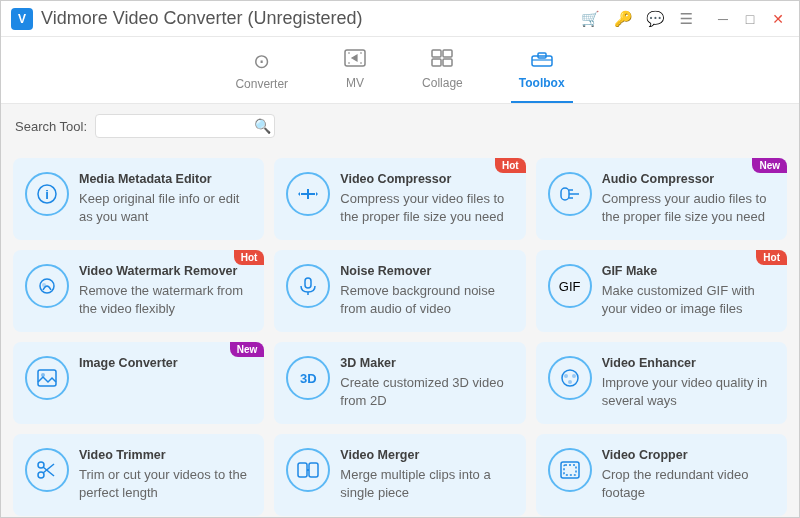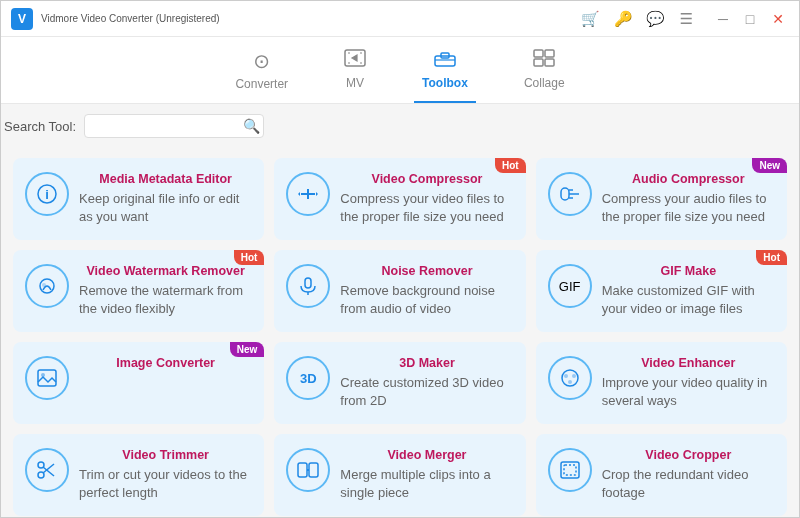--- a/index.html
+++ b/index.html
@@ -33,21 +33,21 @@
       background: #1e88e5;
       border-radius: 4px;
       display: flex;
       align-items: center;
       justify-content: center;
       color: white;
       font-size: 12px;
       font-weight: bold;
     }
     .titlebar-title {
-      font-size: 10px;
+      font-size: 18px;
       color: #555;
     }
     .titlebar-actions {
       display: flex;
       align-items: center;
       gap: 14px;
     }
     .titlebar-icon {
       font-size: 15px;
       color: #888;
@@ -90,21 +90,21 @@
       color: #1e88e5;
       border-bottom: 2px solid #1e88e5;
     }
     .nav-tab-icon {
       font-size: 20px;
     }
 
     
     .search-bar {
       background: #f5f5f5;
-      padding: 10px 3px;
+      padding: 10px 14px;
       display: flex;
       align-items: center;
       gap: 8px;
     }
     .search-label {
       font-size: 13px;
       color: #555;
     }
     .search-input-wrap {
       display: flex;
@@ -173,23 +173,22 @@
       justify-content: center;
       flex-shrink: 0;
       color: #1e88e5;
       font-size: 18px;
       background: transparent;
     }
     .tool-info { flex: 1; }
     .tool-name {
       font-size: 12.5px;
       font-weight: 600;
-      color: #be185d;
+      color: #404040;
       margin-bottom: 4px;
-      text-align: center;
     }
     .tool-desc {
       font-size: 13px;
       color: #666;
       line-height: 1.4;
     }
 
     
     .badge {
       position: absolute;
@@ -233,41 +232,41 @@
   </div>
   <div class="nav-tab">
     <span class="nav-tab-icon">
       <svg width="22" height="18" viewBox="0 0 22 18" fill="none">
         <rect x="1" y="1" width="20" height="16" rx="2" stroke="#888" stroke-width="1.5" fill="none"></rect>
         <path d="M4 4h2M16 4h2M4 14h2M16 14h2M8 9l5 3V6l-5 3z" stroke="#888" stroke-width="1.2" fill="#888"></path>
       </svg>
     </span>
     <span>MV</span>
   </div>
-  <div class="nav-tab active">
-    <span class="nav-tab-icon">
-      <svg width="22" height="18" viewBox="0 0 22 18" fill="none">
-        <rect x="1" y="7" width="20" height="10" rx="2" stroke="#1e88e5" stroke-width="1.5" fill="none"></rect>
-        <rect x="7" y="4" width="8" height="5" rx="1" stroke="#1e88e5" stroke-width="1.5" fill="none"></rect>
-        <line x1="1" y1="11" x2="21" y2="11" stroke="#1e88e5" stroke-width="1.2"></line>
-      </svg>
-    </span>
-    <span style="color:#1e88e5;font-weight:600;">Toolbox</span>
-  </div>
   <div class="nav-tab">
     <span class="nav-tab-icon">
       <svg width="22" height="18" viewBox="0 0 22 18" fill="none">
         <rect x="1" y="1" width="9" height="7" rx="1" stroke="#888" stroke-width="1.5" fill="none"></rect>
         <rect x="12" y="1" width="9" height="7" rx="1" stroke="#888" stroke-width="1.5" fill="none"></rect>
         <rect x="1" y="10" width="9" height="7" rx="1" stroke="#888" stroke-width="1.5" fill="none"></rect>
         <rect x="12" y="10" width="9" height="7" rx="1" stroke="#888" stroke-width="1.5" fill="none"></rect>
       </svg>
     </span>
     <span>Collage</span>
   </div>
+  <div class="nav-tab active">
+    <span class="nav-tab-icon">
+      <svg width="22" height="18" viewBox="0 0 22 18" fill="none">
+        <rect x="1" y="7" width="20" height="10" rx="2" stroke="#1e88e5" stroke-width="1.5" fill="none"></rect>
+        <rect x="7" y="4" width="8" height="5" rx="1" stroke="#1e88e5" stroke-width="1.5" fill="none"></rect>
+        <line x1="1" y1="11" x2="21" y2="11" stroke="#1e88e5" stroke-width="1.2"></line>
+      </svg>
+    </span>
+    <span style="color:#1e88e5;font-weight:600;">Toolbox</span>
+  </div>
 </div>
 
 <div class="search-bar">
   <span class="search-label">Search Tool:</span>
   <div class="search-input-wrap">
     <input class="search-input" type="text" placeholder="" style="">
     <span class="search-icon-btn">🔍</span>
   </div>
 </div>
 

